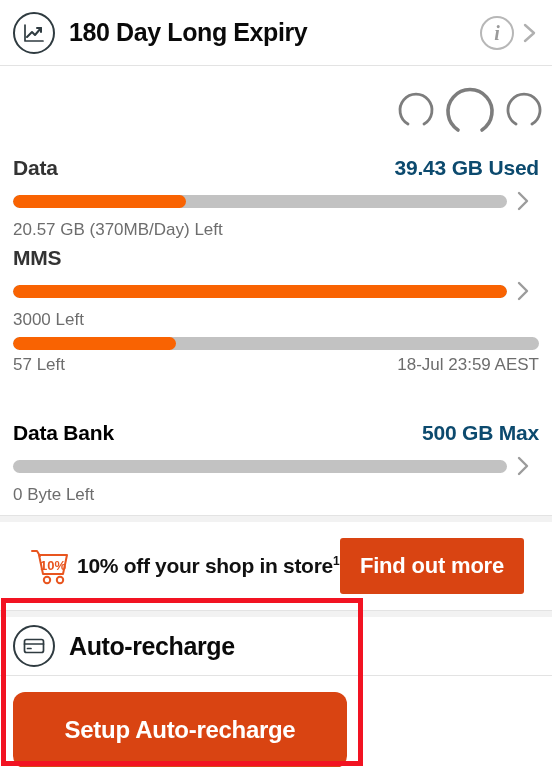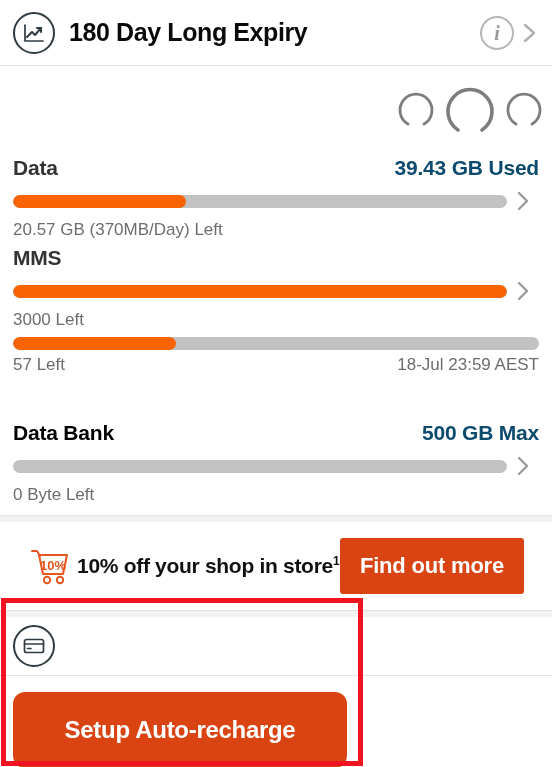--- a/index.html
+++ b/index.html
@@ -261,20 +261,21 @@
   <div class="section-gap"></div>
 
   <div class="recharge-head">
     <div class="card-icon">
       <svg width="24" height="24" viewBox="0 0 24 24" fill="none" stroke="#2f3b40" stroke-width="1.7" stroke-linecap="round" stroke-linejoin="round">
         <rect x="2.5" y="5.5" width="19" height="13" rx="2"></rect>
         <path d="M2.5 10 L21.5 10"></path>
         <path d="M5.5 14.5 L9 14.5"></path>
       </svg>
     </div>
+    <div class="recharge-title">Auto-recharge</div>
   </div>
   <div class="section-div"></div>
   <div class="recharge-body">
     <button class="recharge-btn">Setup Auto-recharge</button>
   </div>
 
   <div class="annot"></div>
 
 </div>
 

